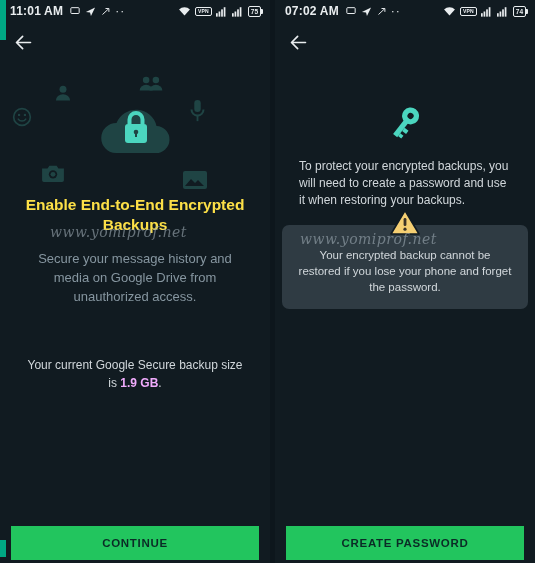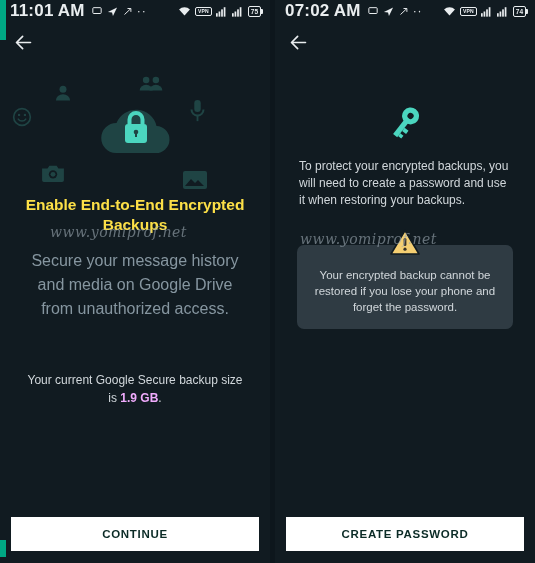--- a/index.html
+++ b/index.html
@@ -44,21 +44,21 @@
     position: absolute;
     top: 0; left: 0; right: 0;
     height: 22px;
     display: flex;
     align-items: center;
     padding: 0 7px 0 10px;
     color: #e9edef;
     font-size: 11px;
     z-index: 20;
   }
-  .sb-time { font-weight: bold; letter-spacing: .2px; font-size: 17px; }
+  .sb-time { font-weight: bold; letter-spacing: .2px; font-size: 12px; }
   .sb-left-icons { display: flex; align-items: center; gap: 5px; margin-left: 7px; }
   .sb-spacer { flex: 1; }
   .sb-right-icons { display: flex; align-items: center; gap: 4px; }
   .sb-icon { display: inline-flex; align-items: center; color: #e9edef; }
   .sb-dots { letter-spacing: 1px; font-size: 12px; line-height: 1; opacity: .95; }
 
   .vpn-box {
     border: 1px solid #e9edef;
     border-radius: 2px;
     font-size: 5px;
@@ -125,23 +125,23 @@
     color: #fde047;
     font-size: 15.5px;
     font-weight: bold;
     text-align: center;
     line-height: 20px;
     margin-top: 6px;
     padding: 0 22px;
   }
   .subtitle {
     color: #8696a0;
-    font-size: 16px;
+    font-size: 13px;
     text-align: center;
-    line-height: 24px;
+    line-height: 19px;
     margin-top: 14px;
     padding: 0 30px;
   }
   .backupsize {
     color: #d1d7db;
     font-size: 12px;
     text-align: center;
     line-height: 18px;
     margin-top: 50px;
     padding: 0 26px;
@@ -161,22 +161,22 @@
   .desc {
     color: #d1d7db;
     font-size: 12px;
     text-align: left;
     line-height: 17px;
     padding: 0 24px;
     margin-top: 2px;
   }
   .warn-wrap {
     position: relative;
-    width: 216px;
-    margin-top: 36px;
+    width: 246px;
+    margin-top: 16px;
     border-radius: 7px;
   }
   .warn-tri {
     position: absolute;
     left: 50%;
     transform: translateX(-50%);
     top: -16px;
     z-index: 3;
   }
   .warn-box {
@@ -186,23 +186,23 @@
     color: #d1d7db;
     font-size: 11.5px;
     line-height: 16px;
     text-align: center;
   }
 
   
   .btn {
     position: absolute;
     left: 11px; right: 11px;
-    bottom: 12px;
+    bottom: 3px;
     height: 34px;
-    background: #ffffff;
+    background: #22c55e;
     color: #0b2b26;
     font-size: 11.5px;
     font-weight: bold;
     letter-spacing: .7px;
     display: flex;
     align-items: center;
     justify-content: center;
     cursor: pointer;
     border: none;
     font-family: "Liberation Sans", sans-serif;

